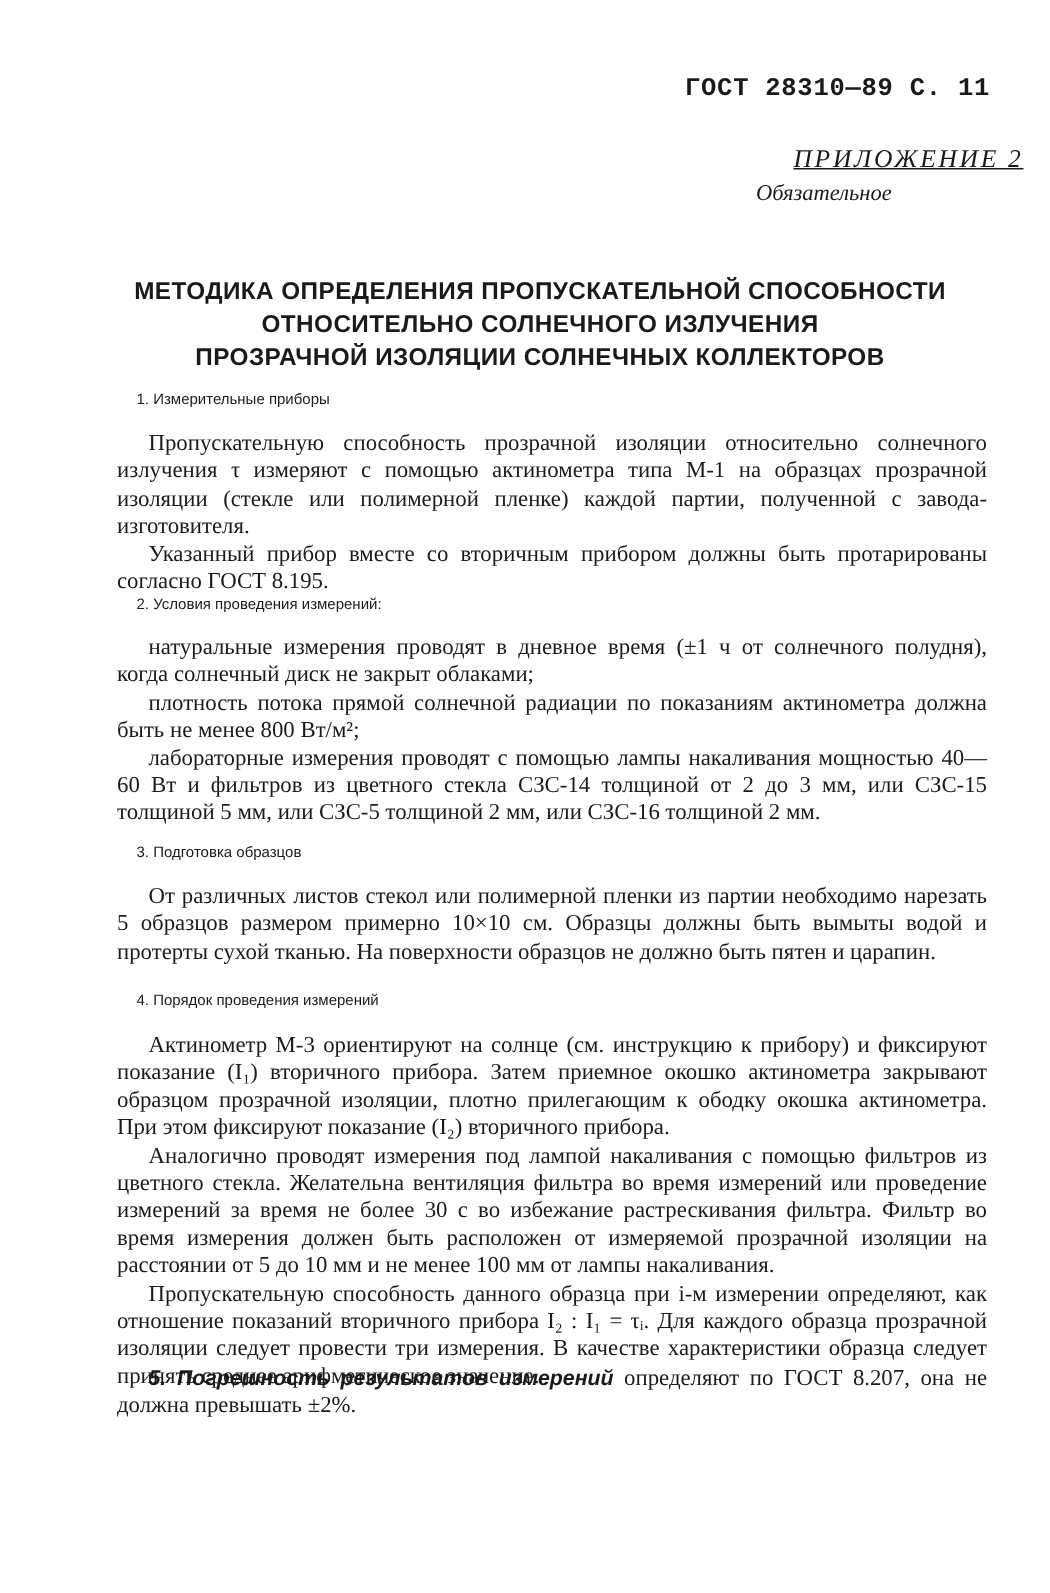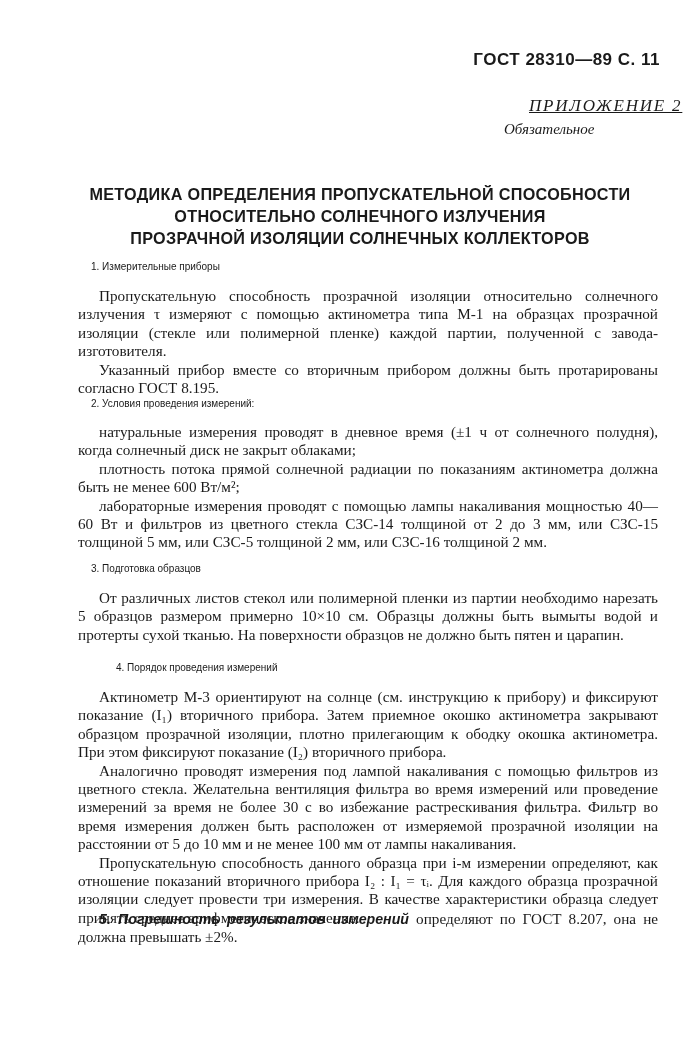--- a/index.html
+++ b/index.html
@@ -3,21 +3,21 @@
 <meta charset="utf-8">
 <style>
   html, body { margin: 0; padding: 0; background: #ffffff; }
   body {
     width: 700px; height: 1062px; position: relative; overflow: hidden;
     font-family: "Liberation Serif", "DejaVu Serif", serif;
     color: #1a1a1a;
   }
   .page-header {
     position: absolute; top: 50px; right: 40px;
-    font-family: Liberation Sans, sans-serif; font-weight: bold; font-size: 17px;
+    font-family: Liberation Mono, monospace; font-weight: bold; font-size: 17px;
     letter-spacing: 0.5px;
   }
   .appendix {
     position: absolute; top: 96px; left: 529px;
     font-style: italic; font-size: 17px; letter-spacing: 1.8px; text-decoration: underline;
   }
   .appendix-note {
     position: absolute; top: 121px; left: 504px;
     font-style: italic; font-size: 15px;
   }
@@ -46,30 +46,30 @@
 
 <div class="sec-head" style="top:261px;">1. Измерительные приборы</div>
 <div class="block" style="top:287px;">
   <p>Пропускательную способность прозрачной изоляции относительно солнечного излучения τ измеряют с помощью актинометра типа М-1 на образцах прозрачной изоляции (стекле или полимерной пленке) каждой партии, полученной с завода-изготовителя.</p>
   <p>Указанный прибор вместе со вторичным прибором должны быть протарированы согласно ГОСТ 8.195.</p>
 </div>
 
 <div class="sec-head" style="top:398px;">2. Условия проведения измерений:</div>
 <div class="block" style="top:423px;">
   <p>натуральные измерения проводят в дневное время (±1 ч от солнечного полудня), когда солнечный диск не закрыт облаками;</p>
-  <p>плотность потока прямой солнечной радиации по показаниям актинометра должна быть не менее 600 Вт/м²;</p>
+  <p>плотность потока прямой солнечной радиации по показаниям актинометра должна быть не менее 800 Вт/м²;</p>
   <p>лабораторные измерения проводят с помощью лампы накаливания мощностью 40—60 Вт и фильтров из цветного стекла СЗС-14 толщиной от 2 до 3 мм, или СЗС-15 толщиной 5 мм, или СЗС-5 толщиной 2 мм, или СЗС-16 толщиной 2 мм.</p>
 </div>
 
 <div class="sec-head" style="top:563px;">3. Подготовка образцов</div>
 <div class="block" style="top:589px;">
   <p>От различных листов стекол или полимерной пленки из партии необходимо нарезать 5 образцов размером примерно 10×10 см. Образцы должны быть вымыты водой и протерты сухой тканью. На поверхности образцов не должно быть пятен и царапин.</p>
 </div>
 
-<div class="sec-head" style="top:662px;margin-left:25px;">4. Порядок проведения измерений</div>
+<div class="sec-head" style="top:662px;">4. Порядок проведения измерений</div>
 <div class="block" style="top:688px;">
   <p>Актинометр М-3 ориентируют на солнце (см. инструкцию к прибору) и фиксируют показание (I₁) вторичного прибора. Затем приемное окошко актинометра закрывают образцом прозрачной изоляции, плотно прилегающим к ободку окошка актинометра. При этом фиксируют показание (I₂) вторичного прибора.</p>
   <p>Аналогично проводят измерения под лампой накаливания с помощью фильтров из цветного стекла. Желательна вентиляция фильтра во время измерений или проведение измерений за время не более 30 с во избежание растрескивания фильтра. Фильтр во время измерения должен быть расположен от измеряемой прозрачной изоляции на расстоянии от 5 до 10 мм и не менее 100 мм от лампы накаливания.</p>
   <p>Пропускательную способность данного образца при i-м измерении определяют, как отношение показаний вторичного прибора I₂ : I₁ = τᵢ. Для каждого образца прозрачной изоляции следует провести три измерения. В качестве характеристики образца следует принять среднее арифметическое значение.</p>
 </div>
 
 <div class="block" style="top:910px;">
   <p><span class="b" style="font-family:'Liberation Sans',sans-serif;font-size:14.2px;font-style:italic;">5. Погрешность результатов измерений</span> <span>определяют по ГОСТ 8.207, она не должна превышать ±2%.</span></p>
 </div>
 

